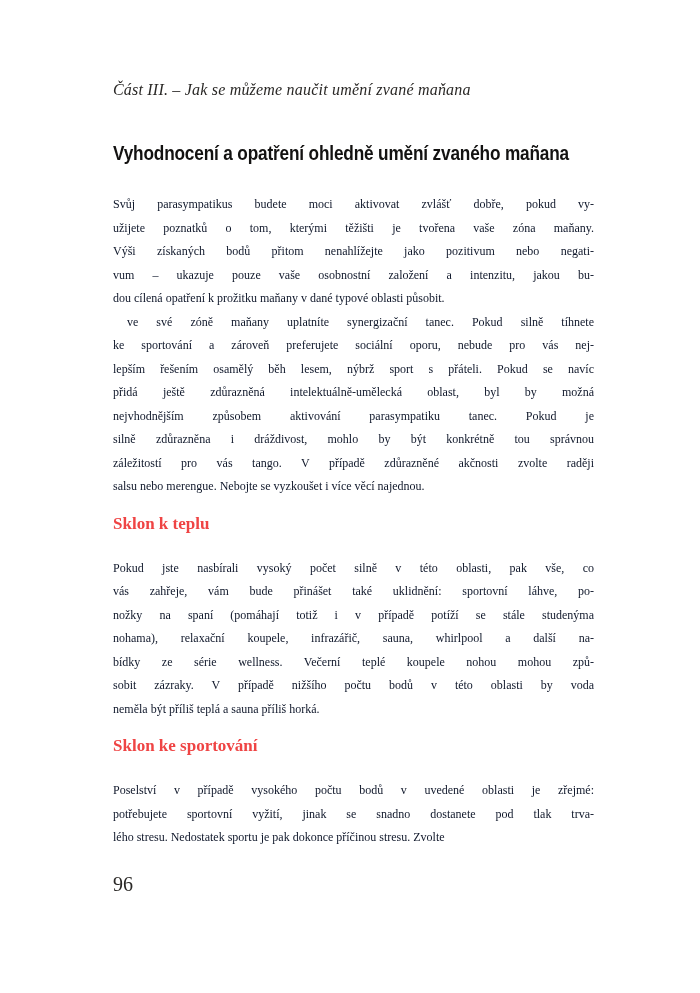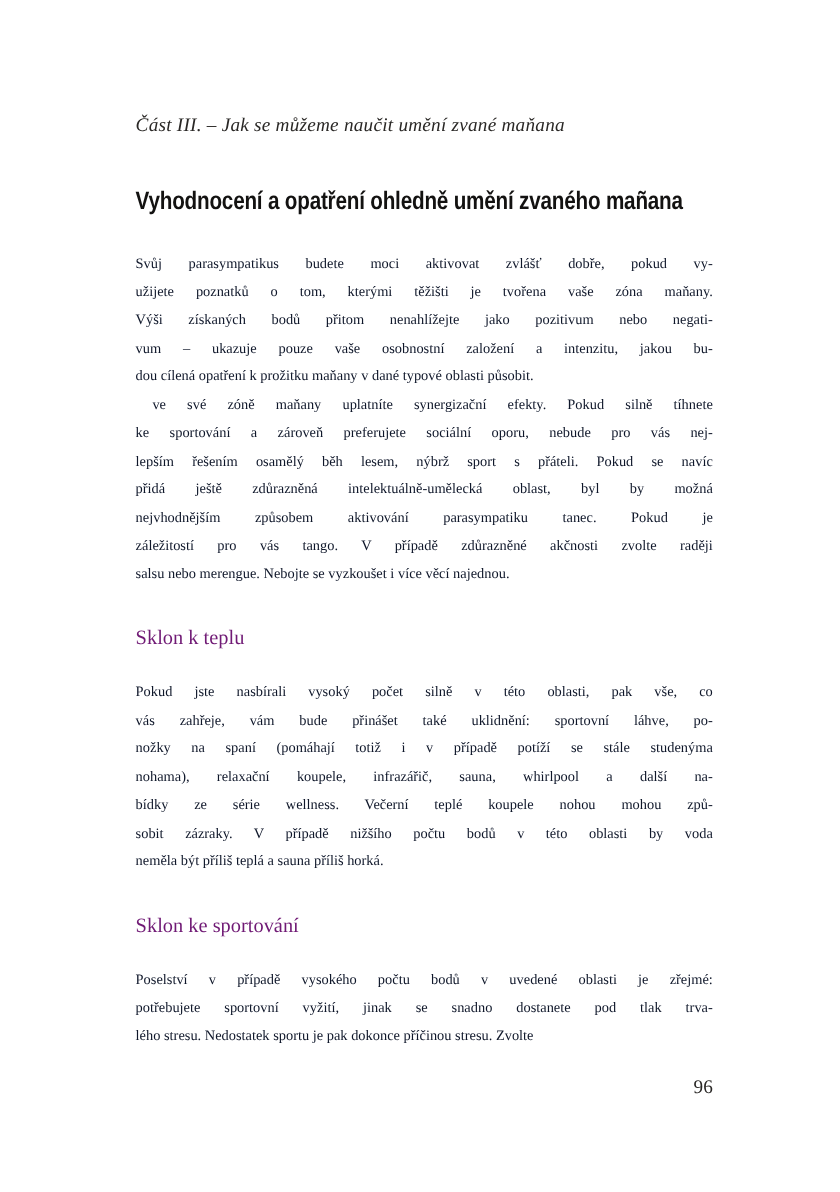--- a/index.html
+++ b/index.html
@@ -13,21 +13,21 @@
     width: 700px;
     height: 993px;
     background: #ffffff;
     color: #1e1c1a;
     overflow: hidden;
     font-family: "Liberation Serif", "DejaVu Serif", serif;
   }
   .content {
     position: absolute;
     left: 113px;
-    top: 95px;
+    top: 80px;
     width: 481px;
   }
   .running-head {
     font-style: italic;
     font-size: 16px;
     line-height: 20px;
     letter-spacing: 0.2px;
     color: #2a2826;
     white-space: nowrap;
   }
@@ -51,56 +51,56 @@
   }
   .paragraph.after-title { margin-top: 27px; }
   .paragraph.after-heading { margin-top: 21px; }
   .paragraph.indent .line:first-child { text-indent: 14px; }
   .line {
     text-align: justify;
     text-align-last: justify;
   }
   .line.last { text-align-last: left; }
   .section-heading {
-    margin-top: 30px;
-    font-weight: 400;
+    margin-top: 13px;
+    font-weight: 700;
     font-size: 17px;
     line-height: 24px;
-    color: #701a75;
+    color: #ef4444;
   }
   .page-number {
     margin-top: 23px;
-    font-size: 16px;
+    font-size: 20px;
     color: #2a2826;
-    text-align: right;
   }
 </style>
 </head>
 <body>
 
 <div class="page">
   <div class="content">
     <div class="running-head">Část III. – Jak se můžeme naučit umění zvané maňana</div>
 
     <div class="chapter-title">Vyhodnocení a opatření ohledně umění zvaného mañana</div>
 
     <div id="content-blocks">
         <div class="paragraph after-title">
           <div class="line">Svůj parasympatikus budete moci aktivovat zvlášť dobře, pokud vy-</div>
           <div class="line">užijete poznatků o tom, kterými těžišti je tvořena vaše zóna maňany.</div>
           <div class="line">Výši získaných bodů přitom nenahlížejte jako pozitivum nebo negati-</div>
           <div class="line">vum – ukazuje pouze vaše osobnostní založení a intenzitu, jakou bu-</div>
           <div class="line last">dou cílená opatření k prožitku maňany v dané typové oblasti působit.</div>
         </div>
         <div class="paragraph indent">
-          <div class="line">ve své zóně maňany uplatníte synergizační efekty. Pokud silně tíhnete</div>
+          <div class="line">ve své zóně maňany uplatníte synergizační tanec. Pokud silně tíhnete</div>
           <div class="line">ke sportování a zároveň preferujete sociální oporu, nebude pro vás nej-</div>
           <div class="line">lepším řešením osamělý běh lesem, nýbrž sport s přáteli. Pokud se navíc</div>
           <div class="line">přidá ještě zdůrazněná intelektuálně-umělecká oblast, byl by možná</div>
           <div class="line">nejvhodnějším způsobem aktivování parasympatiku tanec. Pokud je</div>
+          <div class="line">silně zdůrazněna i dráždivost, mohlo by být konkrétně tou správnou</div>
           <div class="line">záležitostí pro vás tango. V případě zdůrazněné akčnosti zvolte raději</div>
           <div class="line last">salsu nebo merengue. Nebojte se vyzkoušet i více věcí najednou.</div>
         </div>
         <div class="section-heading">Sklon k teplu</div>
         <div class="paragraph after-heading">
           <div class="line">Pokud jste nasbírali vysoký počet silně v této oblasti, pak vše, co</div>
           <div class="line">vás zahřeje, vám bude přinášet také uklidnění: sportovní láhve, po-</div>
           <div class="line">nožky na spaní (pomáhají totiž i v případě potíží se stále studenýma</div>
           <div class="line">nohama), relaxační koupele, infrazářič, sauna, whirlpool a další na-</div>
           <div class="line">bídky ze série wellness. Večerní teplé koupele nohou mohou způ-</div>

